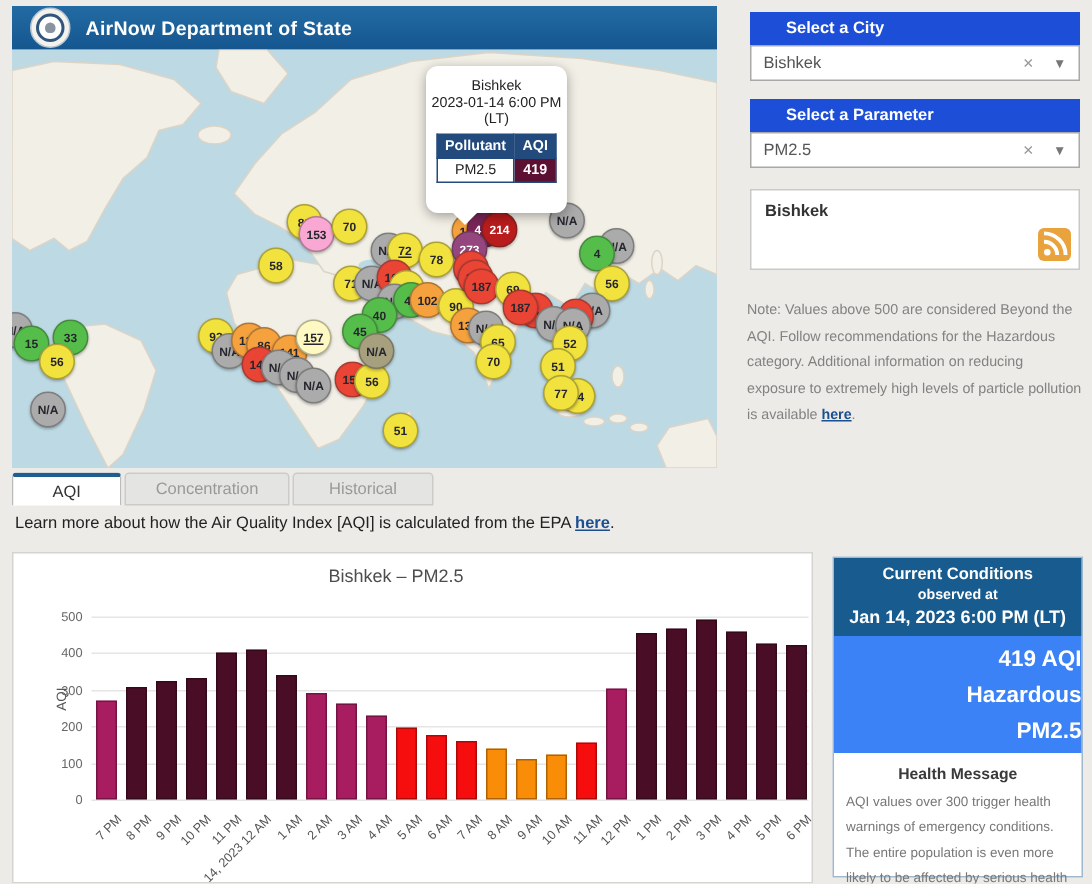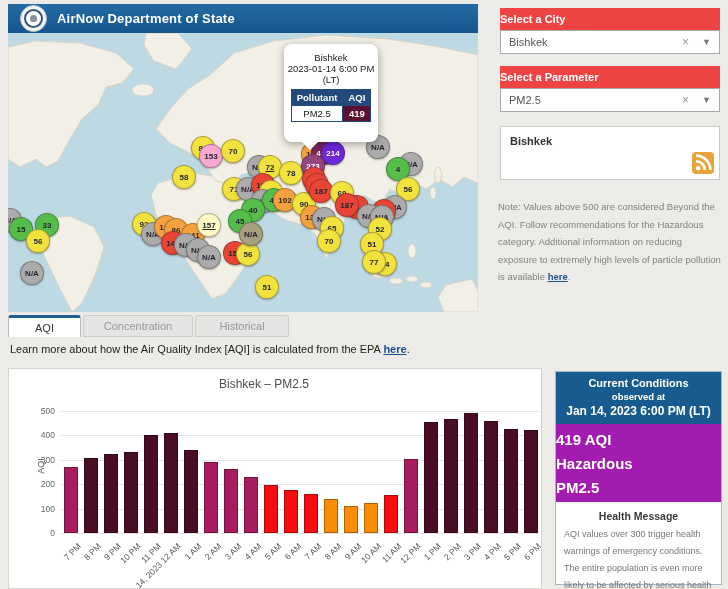--- a/index.html
+++ b/index.html
@@ -43,36 +43,36 @@
   
   .chart{left:8px;top:368px;width:534px;height:221px;background:#fff;border:1px solid #D6D4D0;box-sizing:border-box;overflow:hidden;}
   .c-title{position:absolute;left:0;top:8px;width:510px;text-align:center;font-size:12px;color:#4d4d4d;}
   .c-ylab{position:absolute;left:24px;top:92px;font-size:9px;color:#555;transform:rotate(-90deg);}
   .grid{position:absolute;height:1px;background:#E5E5E5;}
   .ytick{position:absolute;width:40px;text-align:right;font-size:8.5px;color:#666;}
   .bar{position:absolute;box-sizing:border-box;border:1px solid rgba(0,0,0,.3);}
   .xlab{position:absolute;font-size:8.5px;color:#555;white-space:nowrap;transform:rotate(-45deg);transform-origin:100% 0;}
 
   
-  .wh{left:500px;width:220px;height:22px;background:#ef4444;color:#fff;font-size:11px;font-weight:bold;line-height:22px;padding-left:0;box-sizing:border-box;}
+  .wh{left:500px;width:220px;height:22px;background:#1d4ed8;color:#fff;font-size:11px;font-weight:bold;line-height:22px;padding-left:24px;box-sizing:border-box;}
   .sel{left:500px;width:220px;height:24px;background:#fff;border:1px solid #A9A9A9;box-sizing:border-box;font-size:11px;color:#555;line-height:22px;padding-left:8px;cursor:pointer;}
   .sel .x{position:absolute;right:30px;top:0;color:#999;font-size:12px;cursor:pointer;}
   .sel .car{position:absolute;right:8px;top:0;color:#777;font-size:9px;cursor:pointer;}
   .feed{left:500px;top:126px;width:220px;height:54px;background:#fff;border:1px solid #C9C9C9;box-sizing:border-box;}
   .feed .name{position:absolute;left:9px;top:8px;font-size:11px;font-weight:bold;color:#333;}
   .rss{position:absolute;right:5px;bottom:5px;width:22px;height:22px;border-radius:4px;background:#E9A33D;cursor:pointer;}
   .note{left:498px;top:198px;width:224px;font-size:9.5px;color:#828282;line-height:1.85;}
 
   
   .cc{left:555px;top:371px;width:167px;height:214px;background:#fff;border:1px solid #9FB8CB;box-sizing:border-box;}
   .cc-head{background:#175B8F;color:#fff;text-align:center;padding:5px 2px 6px 2px;}
   .cc-head .l1{font-size:11px;font-weight:bold;}
   .cc-head .l2{font-size:9.5px;font-weight:bold;margin-top:2px;}
   .cc-head .l3{font-size:12px;font-weight:bold;margin-top:2px;}
-  .cc-aqi{background:#a21caf;color:#fff;text-align:left;height:78px;display:flex;flex-direction:column;justify-content:center;gap:7px;}
+  .cc-aqi{background:#3b82f6;color:#fff;text-align:right;height:78px;display:flex;flex-direction:column;justify-content:center;gap:7px;}
   .cc-aqi div{font-size:15px;font-weight:bold;}
   .cc-health{padding:6px 8px;}
   .cc-health .hh{text-align:center;font-size:10.5px;font-weight:bold;color:#3a3a3a;margin:2px 0 4px 0;}
   .cc-health .ht{font-size:9px;color:#777;line-height:1.9;}
 </style>
 </head>
 <body>
 
 <div class="abs hdr">
   <div class="seal">
@@ -136,21 +136,21 @@
       <div class="marker m-yellow" style="left: 263px; top: 159px; background: rgb(242, 226, 62);">94</div>
       <div class="marker m-na" style="left: 255px; top: 168px; background: rgb(171, 171, 171);">N/A</div>
       <div class="marker m-green" style="left: 266px; top: 167px; background: rgb(85, 190, 75);">46</div>
       <div class="marker m-orange" style="left: 277px; top: 167px; background: rgb(245, 161, 61);">102</div>
       <div class="marker m-yellow" style="left: 296px; top: 171px; background: rgb(242, 226, 62);">90</div>
       <div class="marker m-green" style="left: 245px; top: 177px; background: rgb(85, 190, 75);">40</div>
       <div class="marker m-green" style="left: 232px; top: 188px; background: rgb(85, 190, 75);">45</div>
       <div class="marker m-olive" style="left: 243px; top: 201px; background: rgb(167, 160, 126);">N/A</div>
       <div class="marker m-orange" style="left: 305px; top: 121px; background: rgb(245, 161, 61);">120</div>
       <div class="marker m-maroon" style="left: 315px; top: 120px; background: rgb(122, 37, 87);">419</div>
-      <div class="marker m-purple" style="left: 325px; top: 120px; background: #6d28d9;">214</div>
+      <div class="marker m-purple" style="left: 325px; top: 120px; background: #b91c1c;">214</div>
       <div class="marker m-purple" style="left: 305px; top: 133px; background: rgb(149, 70, 126);">273</div>
       <div class="marker m-red" style="left: 306px; top: 146px; background: rgb(234, 68, 53);">135</div>
       <div class="marker m-red" style="left: 309px; top: 152px; background: rgb(234, 68, 53);">113</div>
       <div class="marker m-red" style="left: 313px; top: 158px; background: rgb(234, 68, 53);">187</div>
       <div class="marker m-yellow" style="left: 334px; top: 160px; background: rgb(242, 226, 62);">69</div>
       <div class="marker m-red" style="left: 349px; top: 174px; background: rgb(234, 68, 53);">3</div>
       <div class="marker m-red" style="left: 339px; top: 172px; background: rgb(234, 68, 53);">187</div>
       <div class="marker m-orange" style="left: 304px; top: 184px; background: rgb(245, 161, 61);">133</div>
       <div class="marker m-na" style="left: 316px; top: 186px; background: rgb(171, 171, 171);">N/A</div>
       <div class="marker m-yellow" style="left: 324px; top: 195px; background: rgb(242, 226, 62);">65</div>

